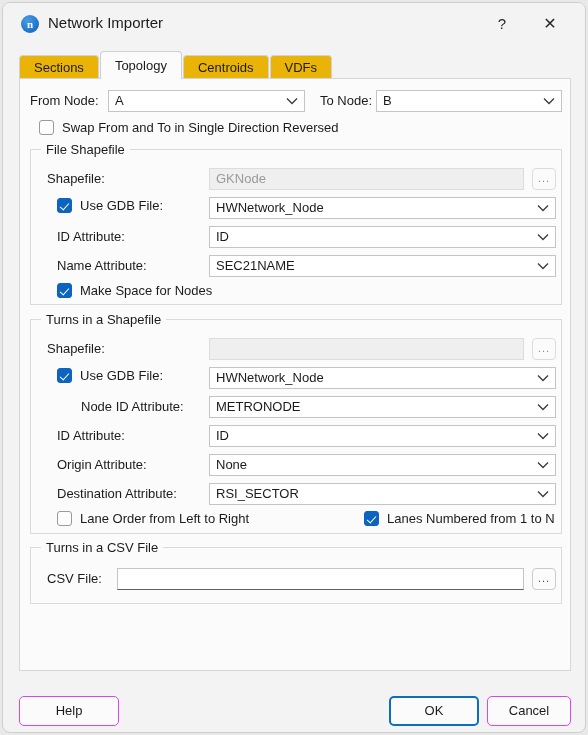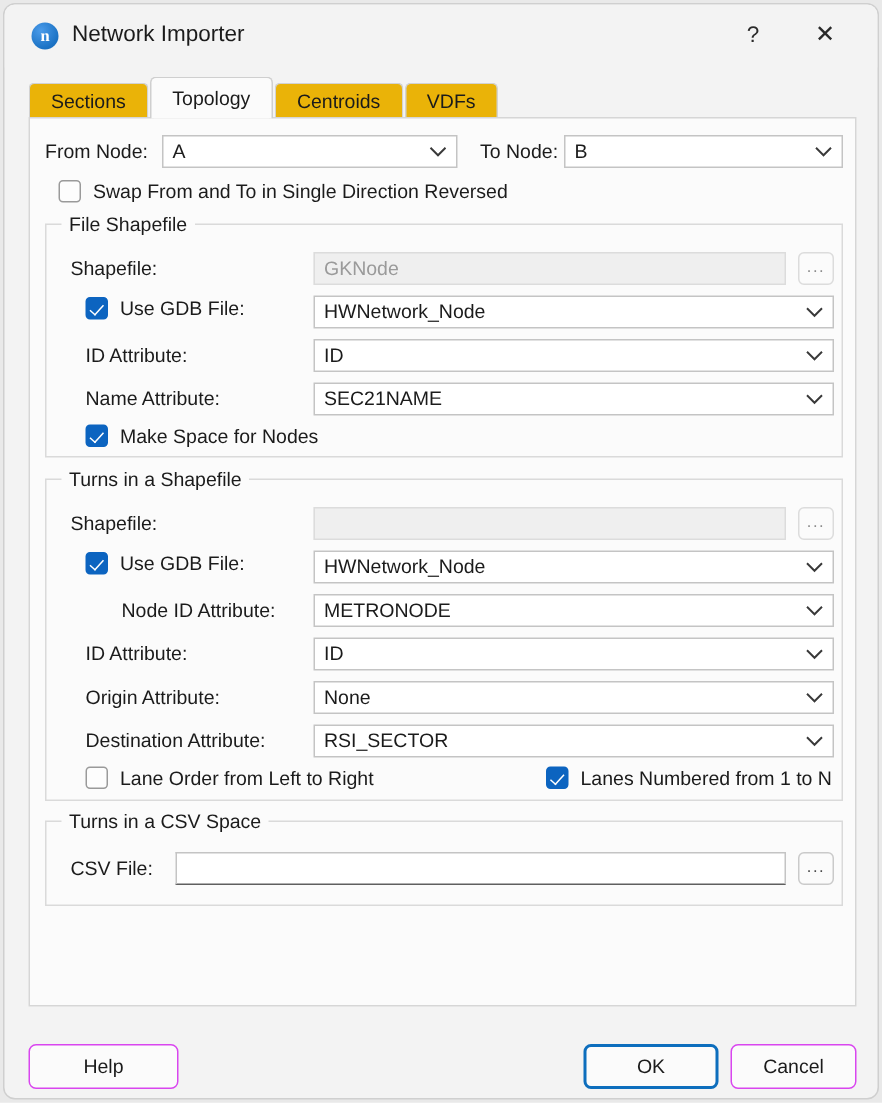--- a/index.html
+++ b/index.html
@@ -344,21 +344,21 @@
         <span class="cb off"></span>
         <span class="cb-label">Lane Order from Left to Right</span>
       </div>
       <div class="cb-row" style="left:333px; top:191px;">
         <span class="cb on"></span>
         <span class="cb-label">Lanes Numbered from 1 to N</span>
       </div>
     </div>
 
     <div class="group" style="left:10px; top:468px; width:532px; height:57px;">
-      <div class="group-title">Turns in a CSV Space</div>
+      <div class="group-title">Turns in a CSV File</div>
 
       <div class="label" style="left:16px; top:21px;">CSV File:</div>
       <div class="textfield" style="left:86px; top:20px; width:407px;">
         <span></span>
       </div>
       <div class="browse enabled" style="left:501px; top:20px;">...</div>
     </div>
 
   </div>
 

